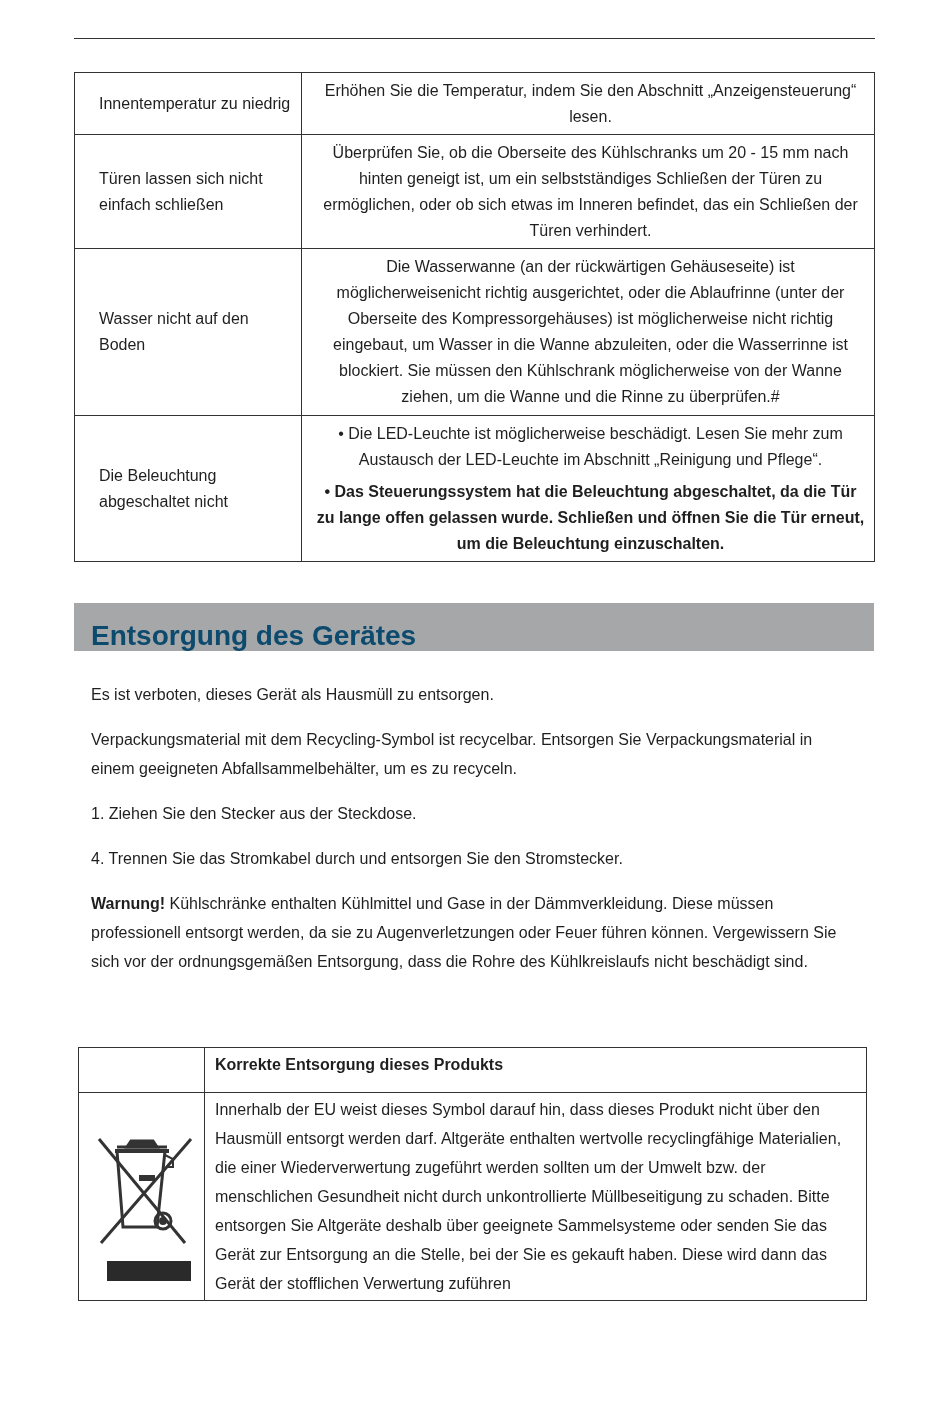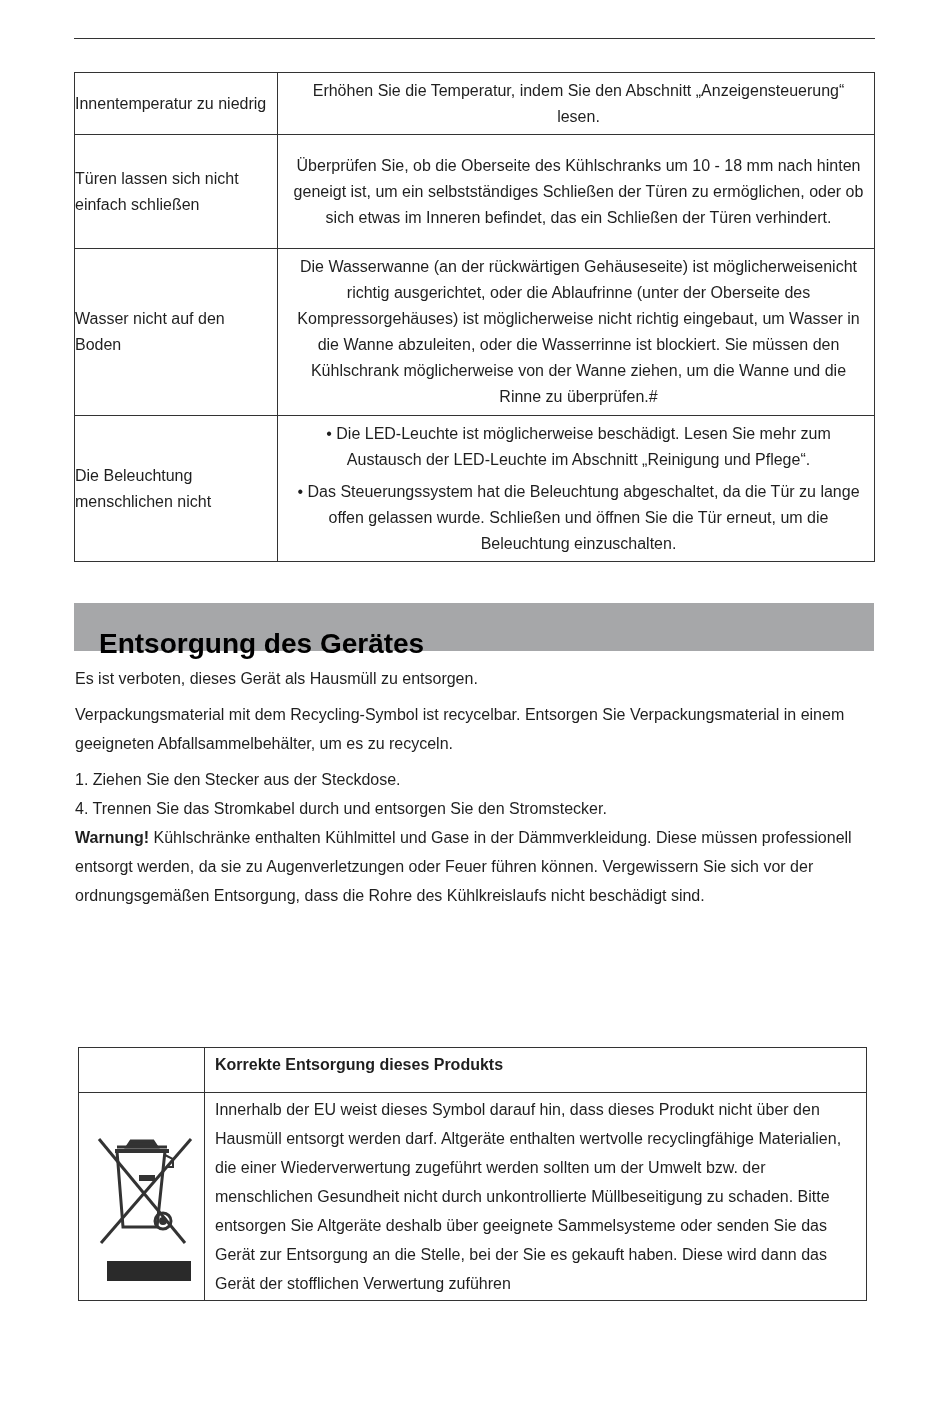--- a/index.html
+++ b/index.html
@@ -7,36 +7,36 @@
       width: 950px; height: 1411px; position: relative; overflow: hidden;
       font-family: "Liberation Sans", sans-serif; color: #1f1f1f;
     }
     .top-rule { position: absolute; left: 74px; top: 38px; width: 801px; height: 1px; background: #333; }
 
     table.trouble {
       position: absolute; left: 74px; top: 72px; width: 801px;
       border-collapse: collapse; font-size: 16px; line-height: 26px;
     }
     table.trouble td { border: 1px solid #333; vertical-align: middle; padding: 0; }
-    table.trouble td.problem { width: 196px; padding: 4px 6px 4px 0; }
+    table.trouble td.problem { width: 196px; padding: 4px 6px 4px 24px; }
     table.trouble td.solution { padding: 4px 8px 4px 13px; text-align: center; }
     table.trouble td.solution p { margin: 0; }
-    table.trouble td.solution p + p { margin-top: 6px; }
+    table.trouble td.solution p + p { margin-top: 6px; font-weight: bold; }
 
     .section-bar {
       position: absolute; left: 74px; top: 603px; width: 800px; height: 48px;
       background: #a6a7a9;
     }
     .section-bar h1 {
-      margin: 17px; padding-left: 8px; line-height: 48px;
-      font-size: 28px; font-weight: bold; color: #000000;
+      margin: 9px; padding-left: 8px; line-height: 48px;
+      font-size: 28px; font-weight: bold; color: #0c4a6e;
     }
 
     .content { position: absolute; left: 75px; top: 664px; width: 800px; font-size: 16px; line-height: 29px; }
-    .content p { margin: 0; }
+    .content p { margin: 16px; }
     .content .sub { font-weight: bold; }
     .content .gap { margin-top: 7px; }
 
     table.disposal {
       position: absolute; left: 78px; top: 1047px; width: 789px;
       border-collapse: collapse; font-size: 16px; line-height: 29px;
     }
     table.disposal td { border: 1px solid #333; padding: 0; vertical-align: top; }
     table.disposal td.iconcell { width: 125px; vertical-align: middle; text-align: center; }
     table.disposal td.head { height: 42px; padding: 2px 8px 0 10px; font-weight: bold; margin-left: 6px; }
@@ -52,31 +52,31 @@
   <tbody>
       <tr style="height:62px">
     <td class="problem">Innentemperatur zu niedrig</td>
     <td class="solution">
       <p>Erhöhen Sie die Temperatur, indem Sie den Abschnitt „Anzeigensteuerung“ lesen.</p>
     </td>
   </tr>
   <tr style="height:114px">
     <td class="problem">Türen lassen sich nicht einfach schließen</td>
     <td class="solution">
-      <p>Überprüfen Sie, ob die Oberseite des Kühlschranks um 10 - 18 mm nach hinten geneigt ist, um ein selbstständiges Schließen der Türen zu ermöglichen, oder ob sich etwas im Inneren befindet, das ein Schließen der Türen verhindert.</p>
+      <p>Überprüfen Sie, ob die Oberseite des Kühlschranks um 20 - 15 mm nach hinten geneigt ist, um ein selbstständiges Schließen der Türen zu ermöglichen, oder ob sich etwas im Inneren befindet, das ein Schließen der Türen verhindert.</p>
     </td>
   </tr>
   <tr style="height:167px">
     <td class="problem">Wasser nicht auf den Boden</td>
     <td class="solution">
       <p>Die Wasserwanne (an der rückwärtigen Gehäuseseite) ist möglicherweisenicht richtig ausgerichtet, oder die Ablaufrinne (unter der Oberseite des Kompressorgehäuses) ist möglicherweise nicht richtig eingebaut, um Wasser in die Wanne abzuleiten, oder die Wasserrinne ist blockiert. Sie müssen den Kühlschrank möglicherweise von der Wanne ziehen, um die Wanne und die Rinne zu überprüfen.#</p>
     </td>
   </tr>
   <tr style="height:146px">
-    <td class="problem">Die Beleuchtung menschlichen nicht</td>
+    <td class="problem">Die Beleuchtung abgeschaltet nicht</td>
     <td class="solution">
       <p>• Die LED-Leuchte ist möglicherweise beschädigt. Lesen Sie mehr zum Austausch der LED-Leuchte im Abschnitt „Reinigung und Pflege“.</p>
       <p>• Das Steuerungssystem hat die Beleuchtung abgeschaltet, da die Tür zu lange offen gelassen wurde. Schließen und öffnen Sie die Tür erneut, um die Beleuchtung einzuschalten.</p>
     </td>
   </tr>
 </tbody>
   </table>
 
 <div class="section-bar">
   <h1>Entsorgung des Gerätes</h1>

